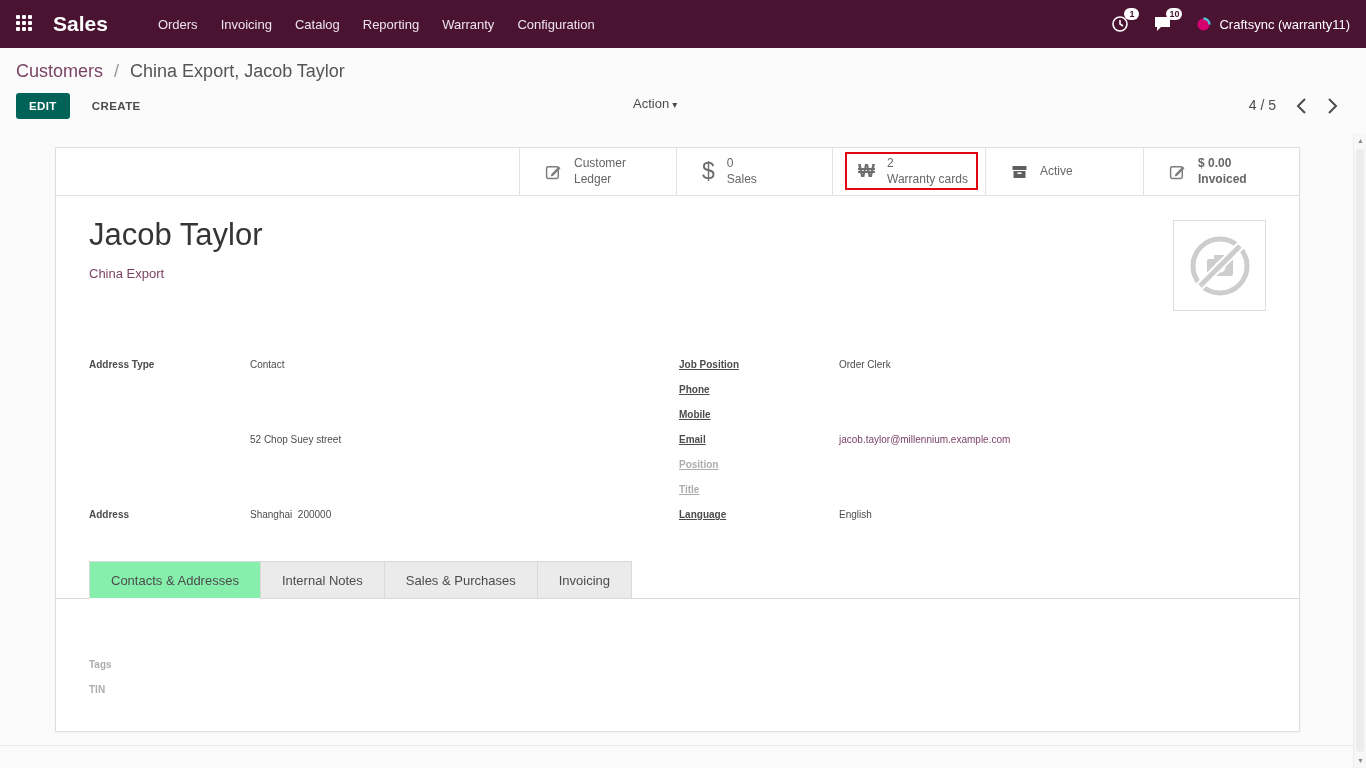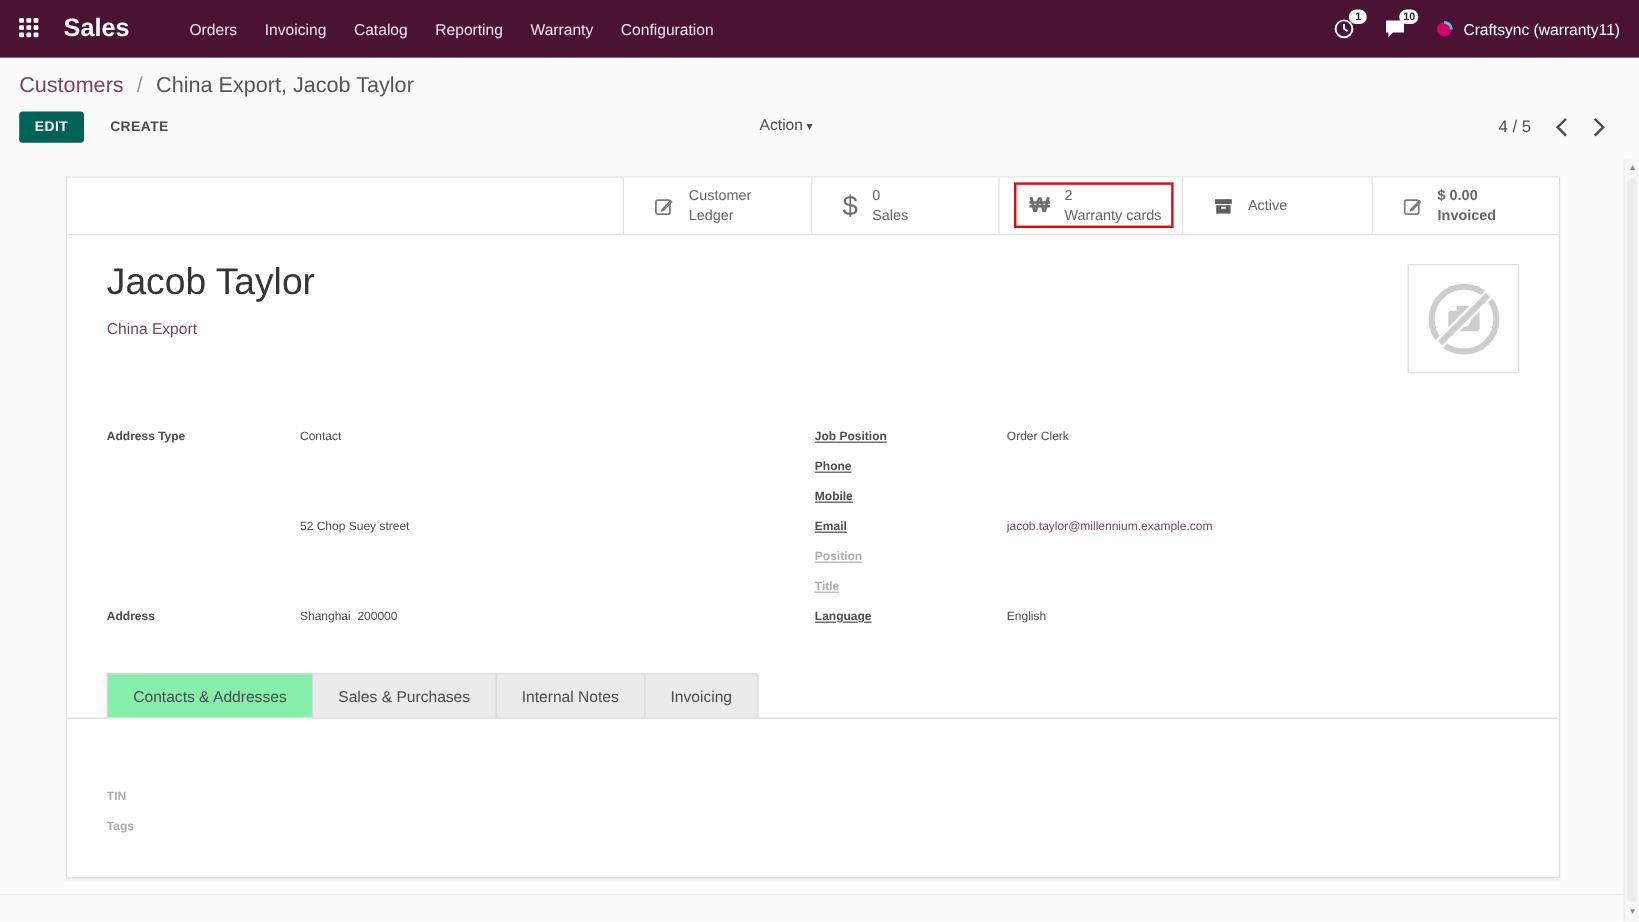--- a/index.html
+++ b/index.html
@@ -246,25 +246,25 @@
       </div>
       <div class="frow">
         <span class="flabel">Address</span>
         <span class="fvalue">
           <span style="display:block">52 Chop Suey street</span>
           <span style="display:block">Shanghai  200000</span>
           <span style="display:block">China</span>
         </span>
       </div>
       <div class="frow">
+        <span class="flabel muted">Tags</span>
+        <span class="fvalue"></span>
+      </div>
+      <div class="frow">
         <span class="flabel muted">TIN</span>
-        <span class="fvalue"></span>
-      </div>
-      <div class="frow">
-        <span class="flabel muted">Tags</span>
         <span class="fvalue"></span>
       </div>
     </div>
     <div class="fcol right">
       <div class="frow">
         <span class="flabel">Job Position</span>
         <span class="fvalue">Order Clerk</span>
       </div>
       <div class="frow">
         <span class="flabel">Phone</span>
@@ -288,22 +288,22 @@
       </div>
       <div class="frow">
         <span class="flabel">Language</span>
         <span class="fvalue">English</span>
       </div>
     </div>
   </div>
 
   <div class="tabstrip">
     <div class="tab active">Contacts &amp; Addresses</div>
+    <div class="tab">Internal Notes</div>
     <div class="tab">Sales &amp; Purchases</div>
-    <div class="tab">Internal Notes</div>
     <div class="tab">Invoicing</div>
   </div>
 
 </div>
 
 <div class="bottom-line"></div>
 
 <div class="scrollbar">
   <div class="sb-arrow up">▲</div>
   <div class="sb-thumb"></div>

